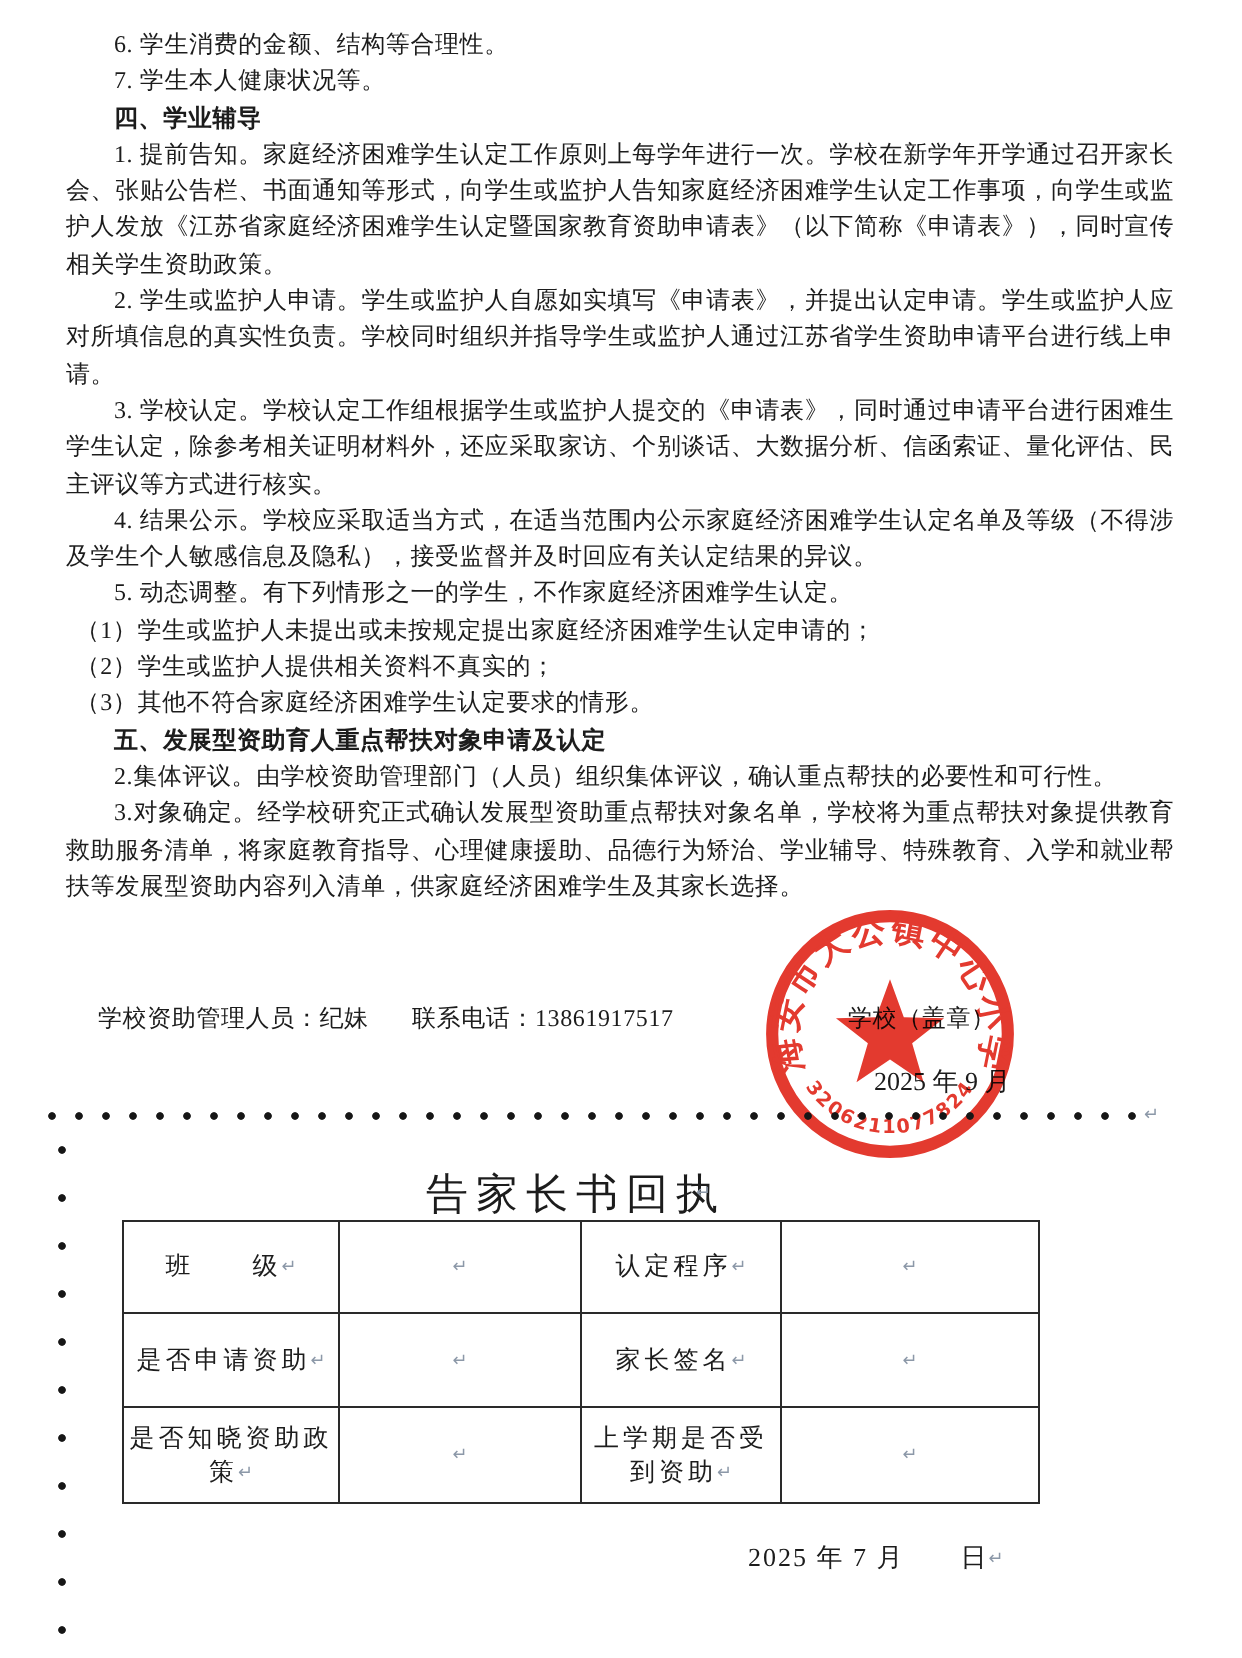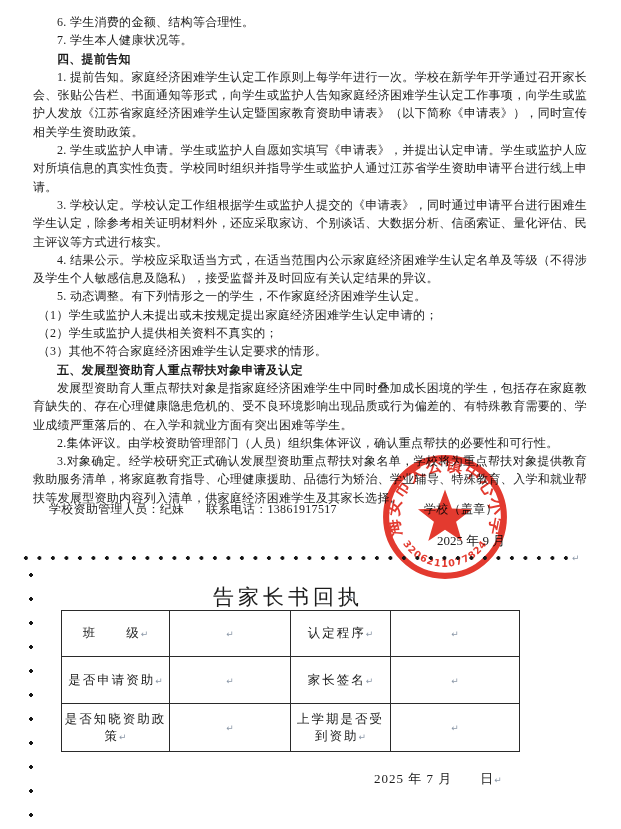--- a/index.html
+++ b/index.html
@@ -78,31 +78,30 @@
   .title-mark{left:348px;top:592px;}
 </style>
 </head>
 <body>
 
 <div class="page">
 
   <div class="doc">
     <p class="indent">6. 学生消费的金额、结构等合理性。</p>
     <p class="indent">7. 学生本人健康状况等。</p>
-    <p class="heading">四、提前告知</p>
+    <p class="heading">四、学业辅导</p>
     <p class="indent">1. 提前告知。家庭经济困难学生认定工作原则上每学年进行一次。学校在新学年开学通过召开家长会、张贴公告栏、书面通知等形式，向学生或监护人告知家庭经济困难学生认定工作事项，向学生或监护人发放《江苏省家庭经济困难学生认定暨国家教育资助申请表》（以下简称《申请表》），同时宣传相关学生资助政策。</p>
     <p class="indent">2. 学生或监护人申请。学生或监护人自愿如实填写《申请表》，并提出认定申请。学生或监护人应对所填信息的真实性负责。学校同时组织并指导学生或监护人通过江苏省学生资助申请平台进行线上申请。</p>
     <p class="indent">3. 学校认定。学校认定工作组根据学生或监护人提交的《申请表》，同时通过申请平台进行困难生学生认定，除参考相关证明材料外，还应采取家访、个别谈话、大数据分析、信函索证、量化评估、民主评议等方式进行核实。</p>
     <p class="indent">4. 结果公示。学校应采取适当方式，在适当范围内公示家庭经济困难学生认定名单及等级（不得涉及学生个人敏感信息及隐私），接受监督并及时回应有关认定结果的异议。</p>
     <p class="indent">5. 动态调整。有下列情形之一的学生，不作家庭经济困难学生认定。</p>
     <p class="sub">（1）学生或监护人未提出或未按规定提出家庭经济困难学生认定申请的；</p>
     <p class="sub">（2）学生或监护人提供相关资料不真实的；</p>
     <p class="sub">（3）其他不符合家庭经济困难学生认定要求的情形。</p>
     <p class="heading">五、发展型资助育人重点帮扶对象申请及认定</p>
-    <p class="indent">发展型资助育人重点帮扶对象是指家庭经济困难学生中同时叠加成长困境的学生，包括存在家庭教育缺失的、存在心理健康隐患危机的、受不良环境影响出现品质或行为偏差的、有特殊教育需要的、学业成绩严重落后的、在入学和就业方面有突出困难等学生。</p>
     <p class="indent">2.集体评议。由学校资助管理部门（人员）组织集体评议，确认重点帮扶的必要性和可行性。</p>
     <p class="indent">3.对象确定。经学校研究正式确认发展型资助重点帮扶对象名单，学校将为重点帮扶对象提供教育救助服务清单，将家庭教育指导、心理健康援助、品德行为矫治、学业辅导、特殊教育、入学和就业帮扶等发展型资助内容列入清单，供家庭经济困难学生及其家长选择。</p>
   </div>
 
   <div class="contact-row">
     <span class="manager">学校资助管理人员：纪妹</span>
     <span class="phone">联系电话：13861917517</span>
     <span class="seal-label">学校（盖章）</span>
   </div>
   <div class="seal-date">2025 年 9 月</div>

